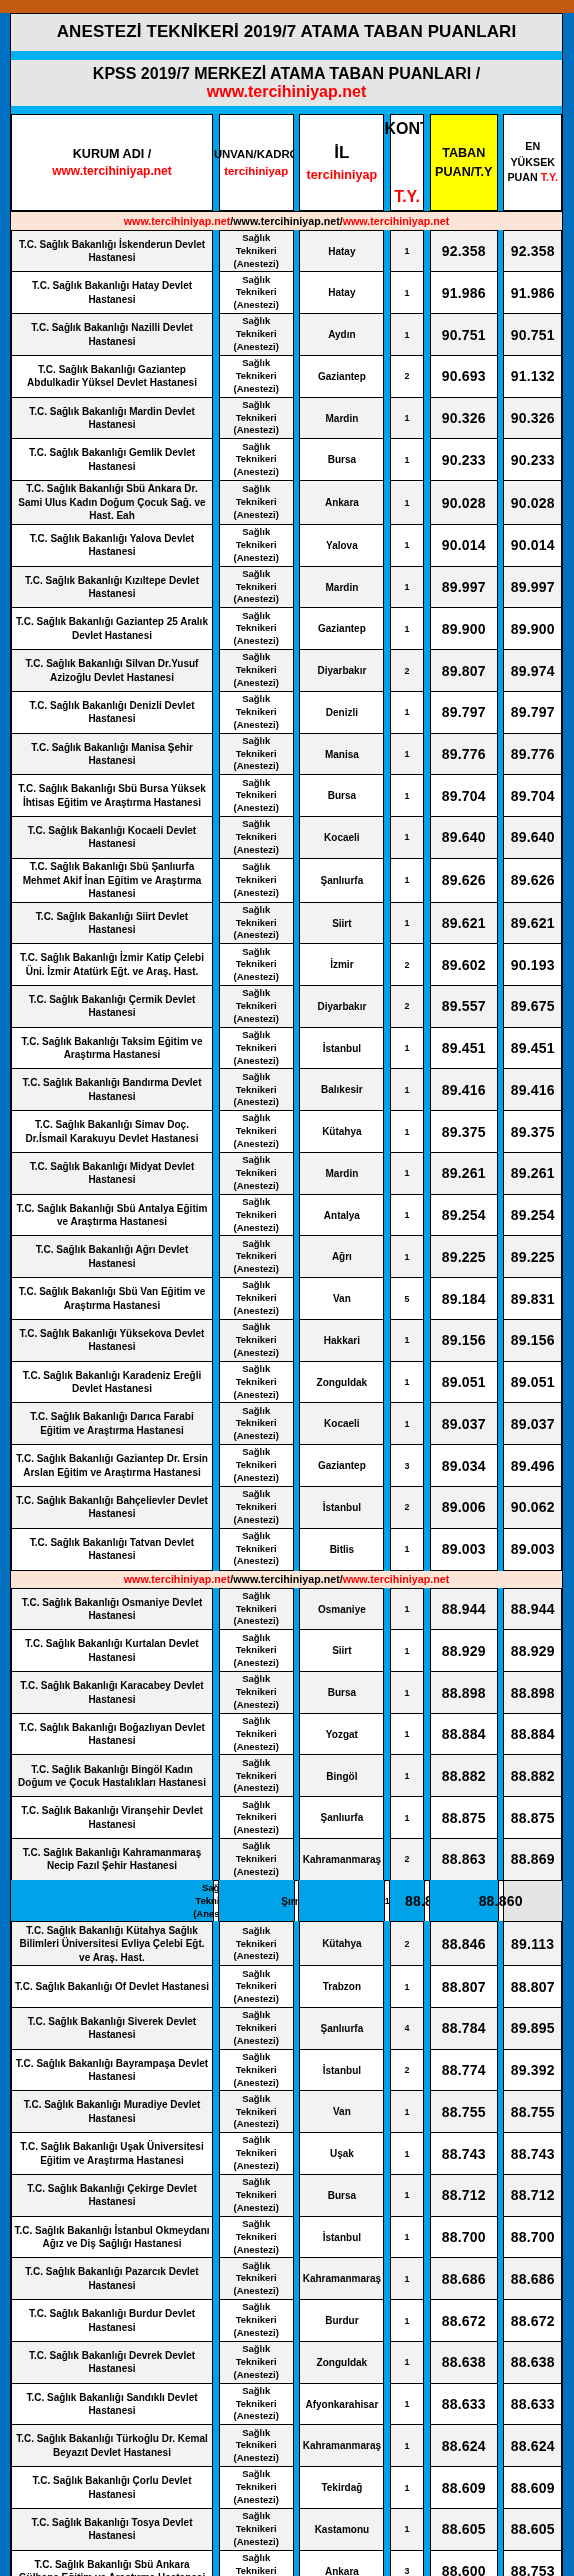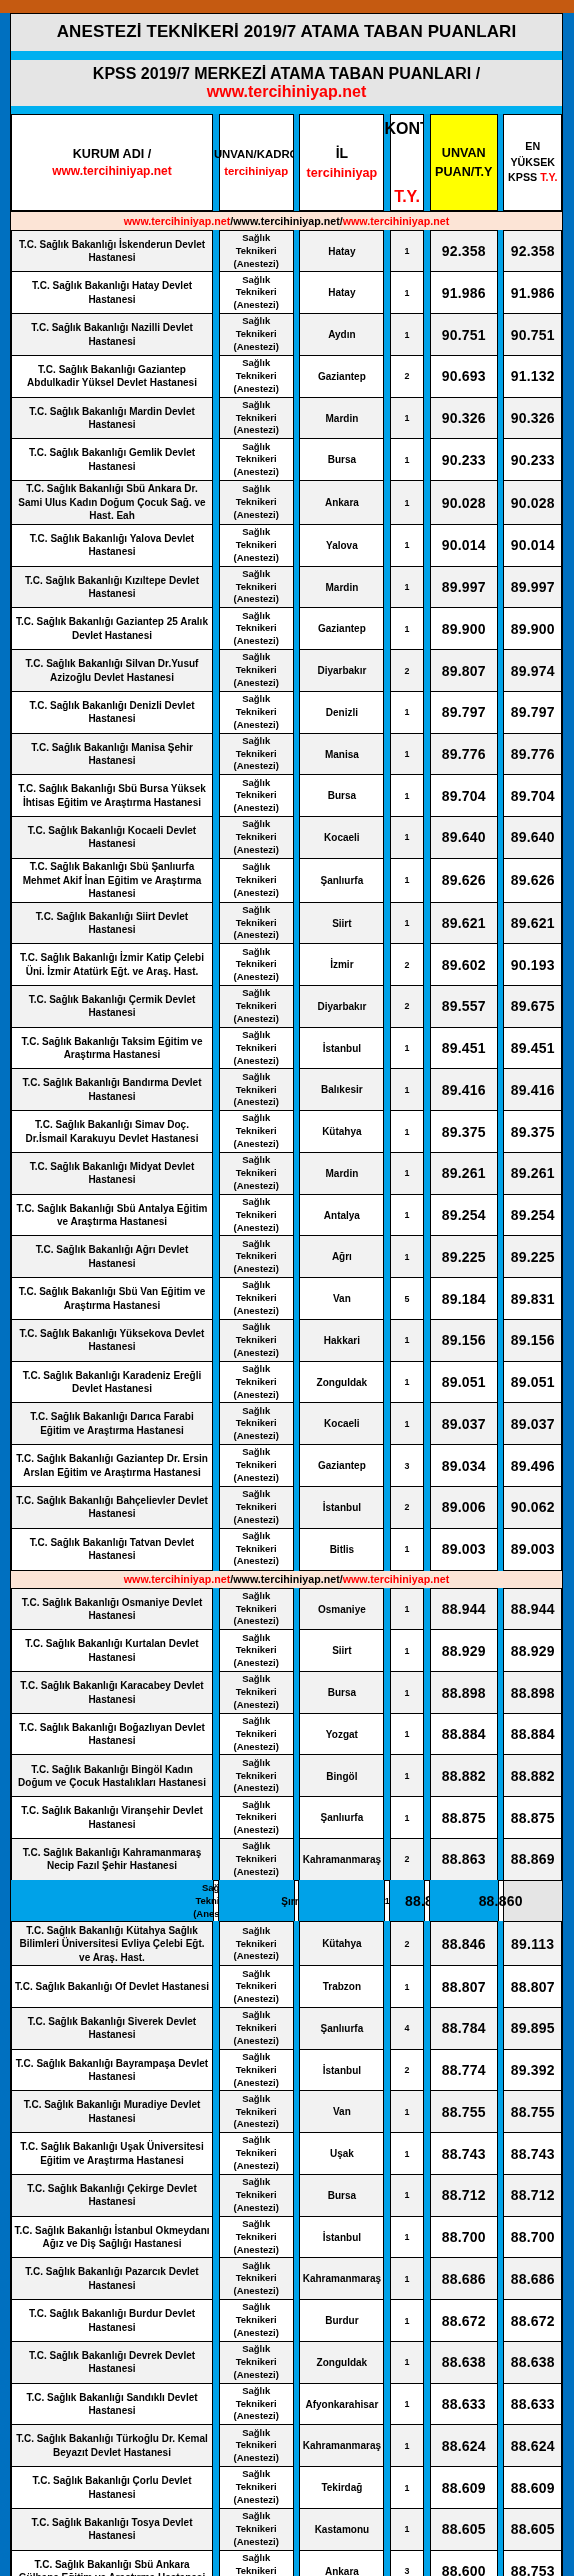--- a/index.html
+++ b/index.html
@@ -52,37 +52,37 @@
             <span>KURUM ADI /</span>
             <span class="red" style="font-size:12px;">www.tercihiniyap.net</span>
           </div>
           <div class="gap"></div>
           <div class="hdr-cell">
             <span>UNVAN/KADRO</span>
             <span class="red">tercihiniyap</span>
           </div>
           <div class="gap"></div>
           <div class="hdr-cell">
-            <span style="font-size:14px;">İL</span>
+            <span style="font-size:17px;">İL</span>
             <span class="red" style="font-size:12.6px;">tercihiniyap</span>
           </div>
           <div class="gap"></div>
           <div class="hdr-cell" style="font-size:16px;gap:44px;">
             <span>KONT</span>
             <span class="red">T.Y.</span>
           </div>
           <div class="gap"></div>
           <div class="hdr-cell taban">
-            <span>UNVAN</span>
+            <span>TABAN</span>
             <span>PUAN/T.Y</span>
           </div>
           <div class="gap"></div>
           <div class="hdr-cell" style="font-size:10.7px;">
             <span>EN YÜKSEK</span>
-            <span><span>KPSS </span><span class="red">T.Y.</span></span>
+            <span><span>PUAN </span><span class="red">T.Y.</span></span>
           </div>
         </div>
       </div>
 
       <div id="rows">
           <div class="sep-row">
             <span class="red">www.tercihiniyap.net</span>
             <span> / </span>
             <span>www.tercihiniyap.net</span>
             <span> / </span>

